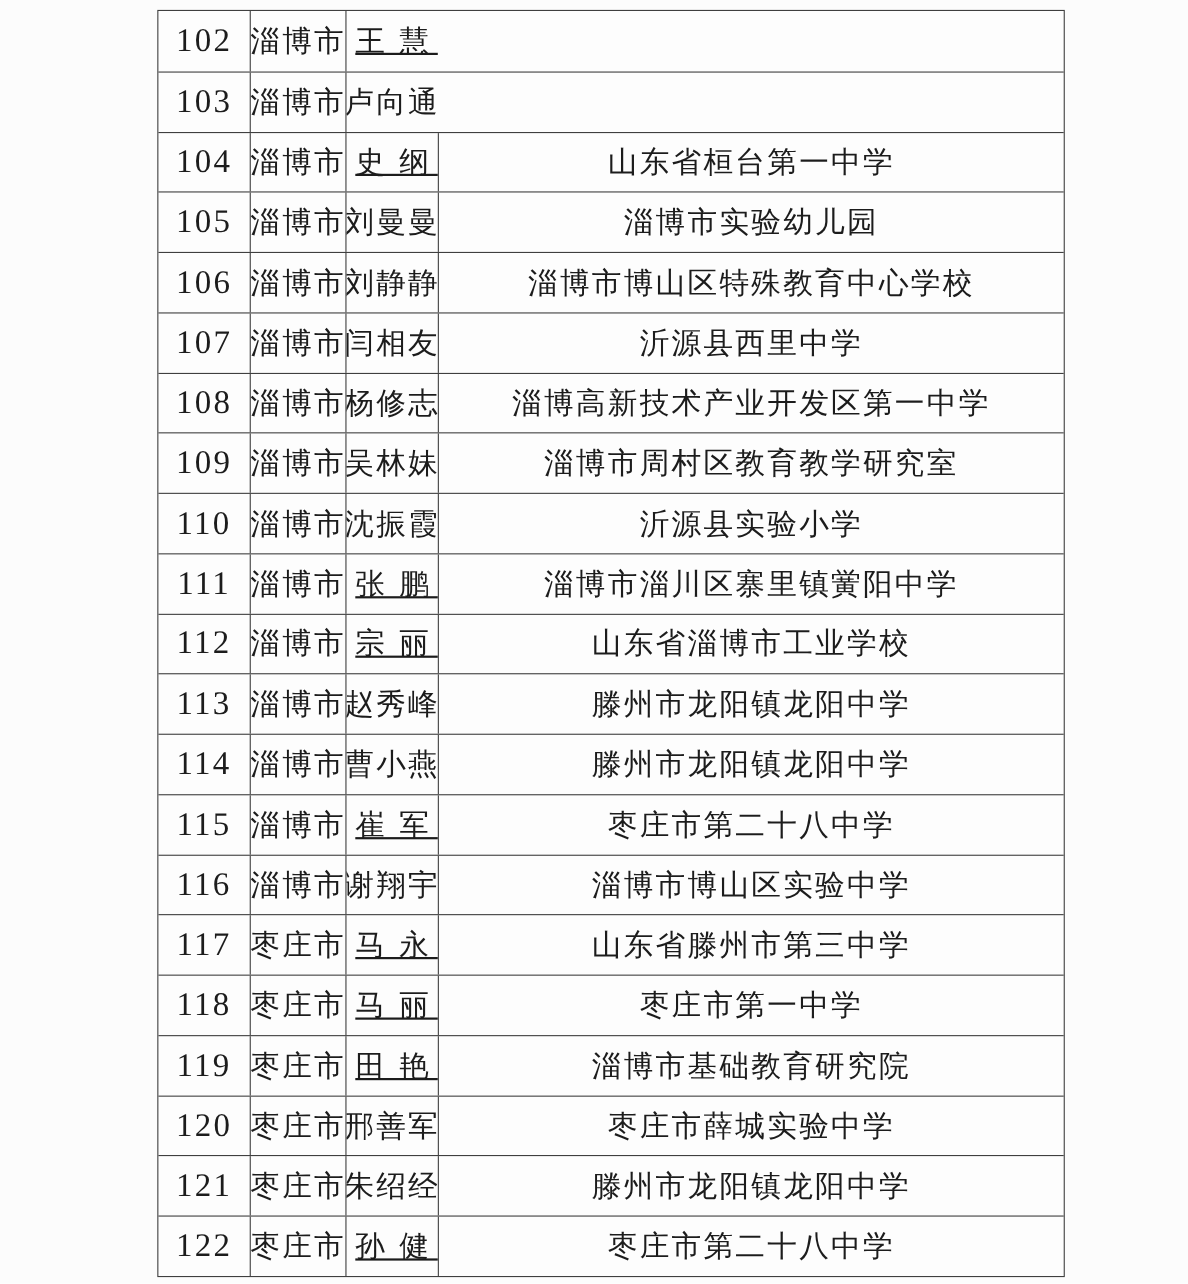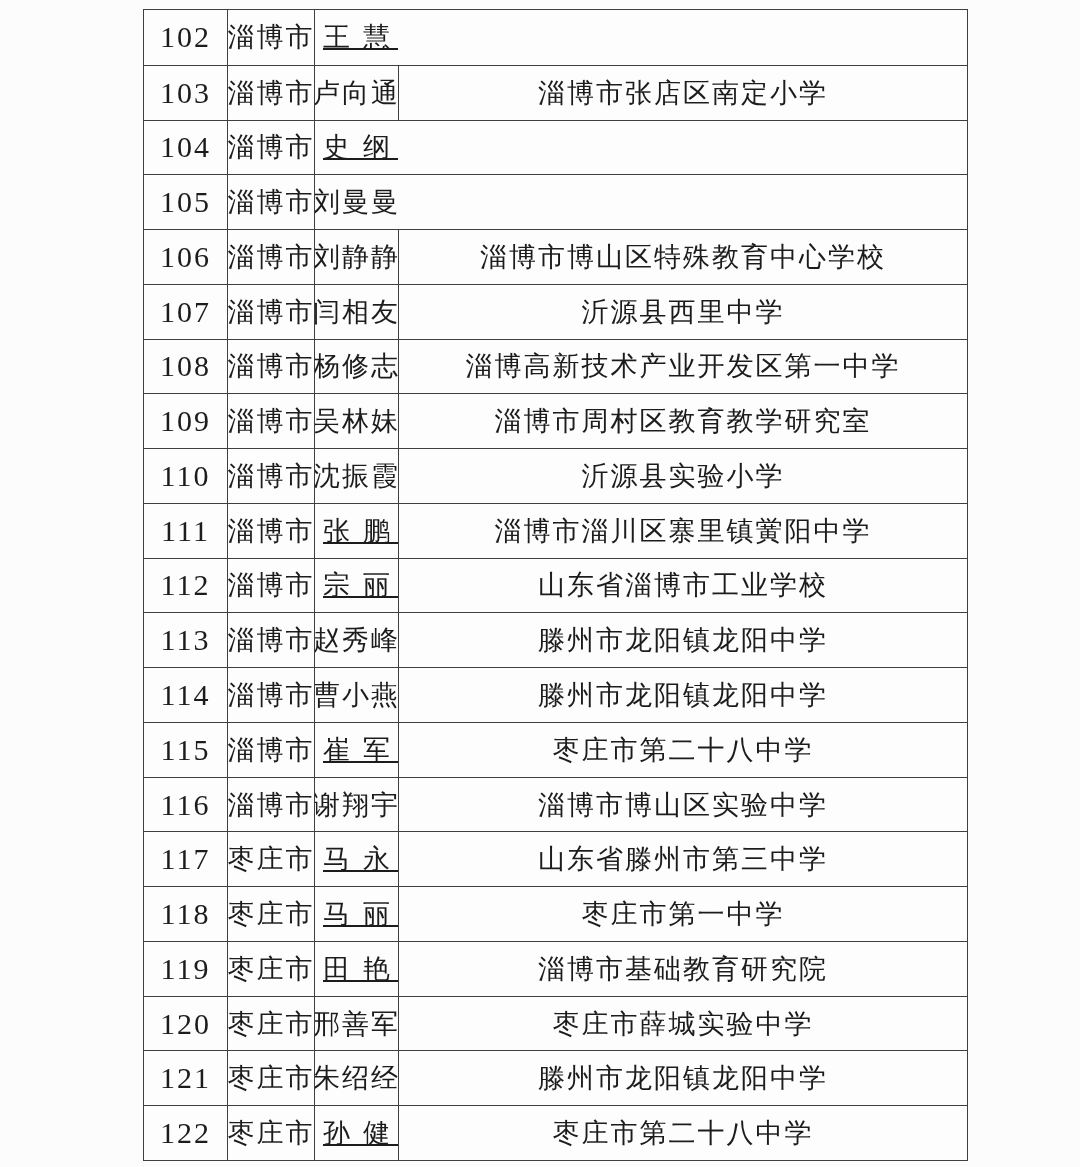--- a/index.html
+++ b/index.html
@@ -75,44 +75,47 @@
       <div class="row">
         <div class="cell cell-number">
           <span>103</span>
         </div>
         <div class="cell cell-city">
           <span>淄博市</span>
         </div>
         <div class="cell cell-name">
           <span>卢向通</span>
         </div>
-        <div class="cell cell-school">
-          <span>淄博市张店区南定小学</span>
-        </div>
       </div>
       <div class="row">
         <div class="cell cell-number">
           <span>104</span>
         </div>
         <div class="cell cell-city">
           <span>淄博市</span>
         </div>
         <div class="cell cell-name">
           <span class="spread">史纲</span>
         </div>
+        <div class="cell cell-school">
+          <span>山东省桓台第一中学</span>
+        </div>
       </div>
       <div class="row">
         <div class="cell cell-number">
           <span>105</span>
         </div>
         <div class="cell cell-city">
           <span>淄博市</span>
         </div>
         <div class="cell cell-name">
           <span>刘曼曼</span>
+        </div>
+        <div class="cell cell-school">
+          <span>淄博市实验幼儿园</span>
         </div>
       </div>
       <div class="row">
         <div class="cell cell-number">
           <span>106</span>
         </div>
         <div class="cell cell-city">
           <span>淄博市</span>
         </div>
         <div class="cell cell-name">

